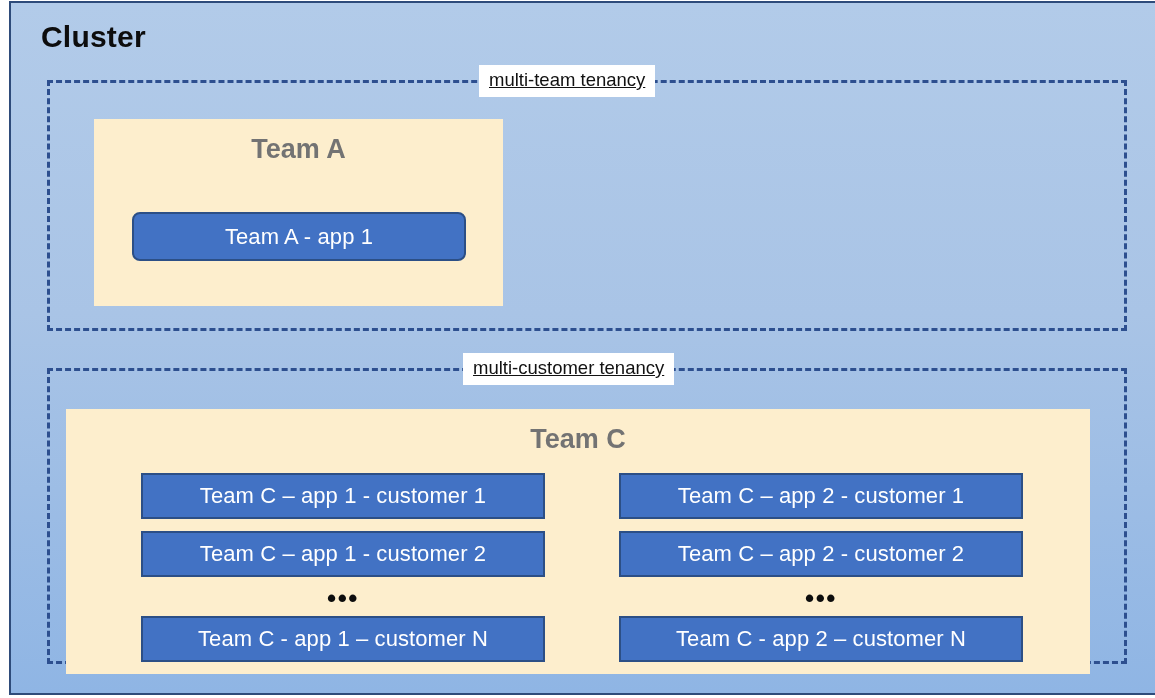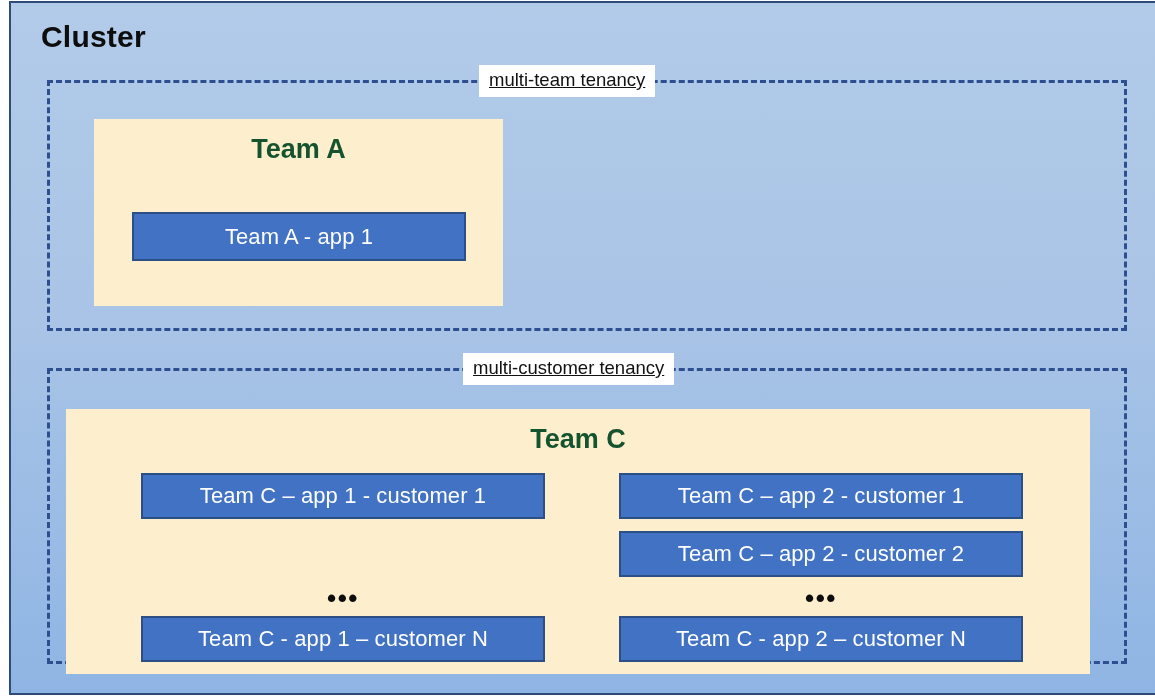--- a/index.html
+++ b/index.html
@@ -108,21 +108,21 @@
     height: 265px;
   }
 
   .team-title {
     position: absolute;
     left: 0;
     width: 100%;
     text-align: center;
     font-size: 27px;
     font-weight: bold;
-    color: #14532d;
+    color: #737373;
     white-space: nowrap;
   }
   #team-a-panel .team-title,
   #team-b-panel .team-title { top: 15px; }
   #team-c-panel .team-title { top: 15px; }
 
   
   .app-box {
     position: absolute;
     box-sizing: border-box;
@@ -132,21 +132,21 @@
     font-size: 22px;
     display: flex;
     align-items: center;
     justify-content: center;
     text-align: center;
     white-space: nowrap;
     letter-spacing: 0.1px;
   }
 
   
-  #app-a1 { left: 38px; top: 93px; width: 334px; height: 49px; }
+  #app-a1 { left: 38px; top: 93px; width: 334px; height: 49px; border-radius: 8px; }
 
   
   #app-b1 { left: 38px; top: 63px; width: 338px; height: 49px; }
   #app-b2 { left: 38px; top: 119px; width: 338px; height: 49px; }
 
   
   #app-c1-1 { left: 75px; top: 64px; width: 404px; height: 46px; }
   #app-c1-2 { left: 75px; top: 122px; width: 404px; height: 46px; }
   #app-c1-n { left: 75px; top: 207px; width: 404px; height: 46px; }
 
@@ -189,20 +189,21 @@
 
 
     <div class="tenancy-zone" id="zone-multi-customer"></div>
 
     <div class="tenancy-label" id="label-multi-customer">multi-customer tenancy</div>
 
     <div class="team-panel" id="team-c-panel">
       <div class="team-title">Team C</div>
 
       <div class="app-box" id="app-c1-1">Team C – app 1 - customer 1</div>
+      <div class="app-box" id="app-c1-2">Team C – app 1 - customer 2</div>
       <div class="ellipsis" id="ellipsis-c1">•••</div>
       <div class="app-box" id="app-c1-n">Team C - app 1 – customer N</div>
 
       <div class="app-box" id="app-c2-1">Team C – app 2 - customer 1</div>
       <div class="app-box" id="app-c2-2">Team C – app 2 - customer 2</div>
       <div class="ellipsis" id="ellipsis-c2">•••</div>
       <div class="app-box" id="app-c2-n">Team C - app 2 – customer N</div>
     </div>
 
   </div>

